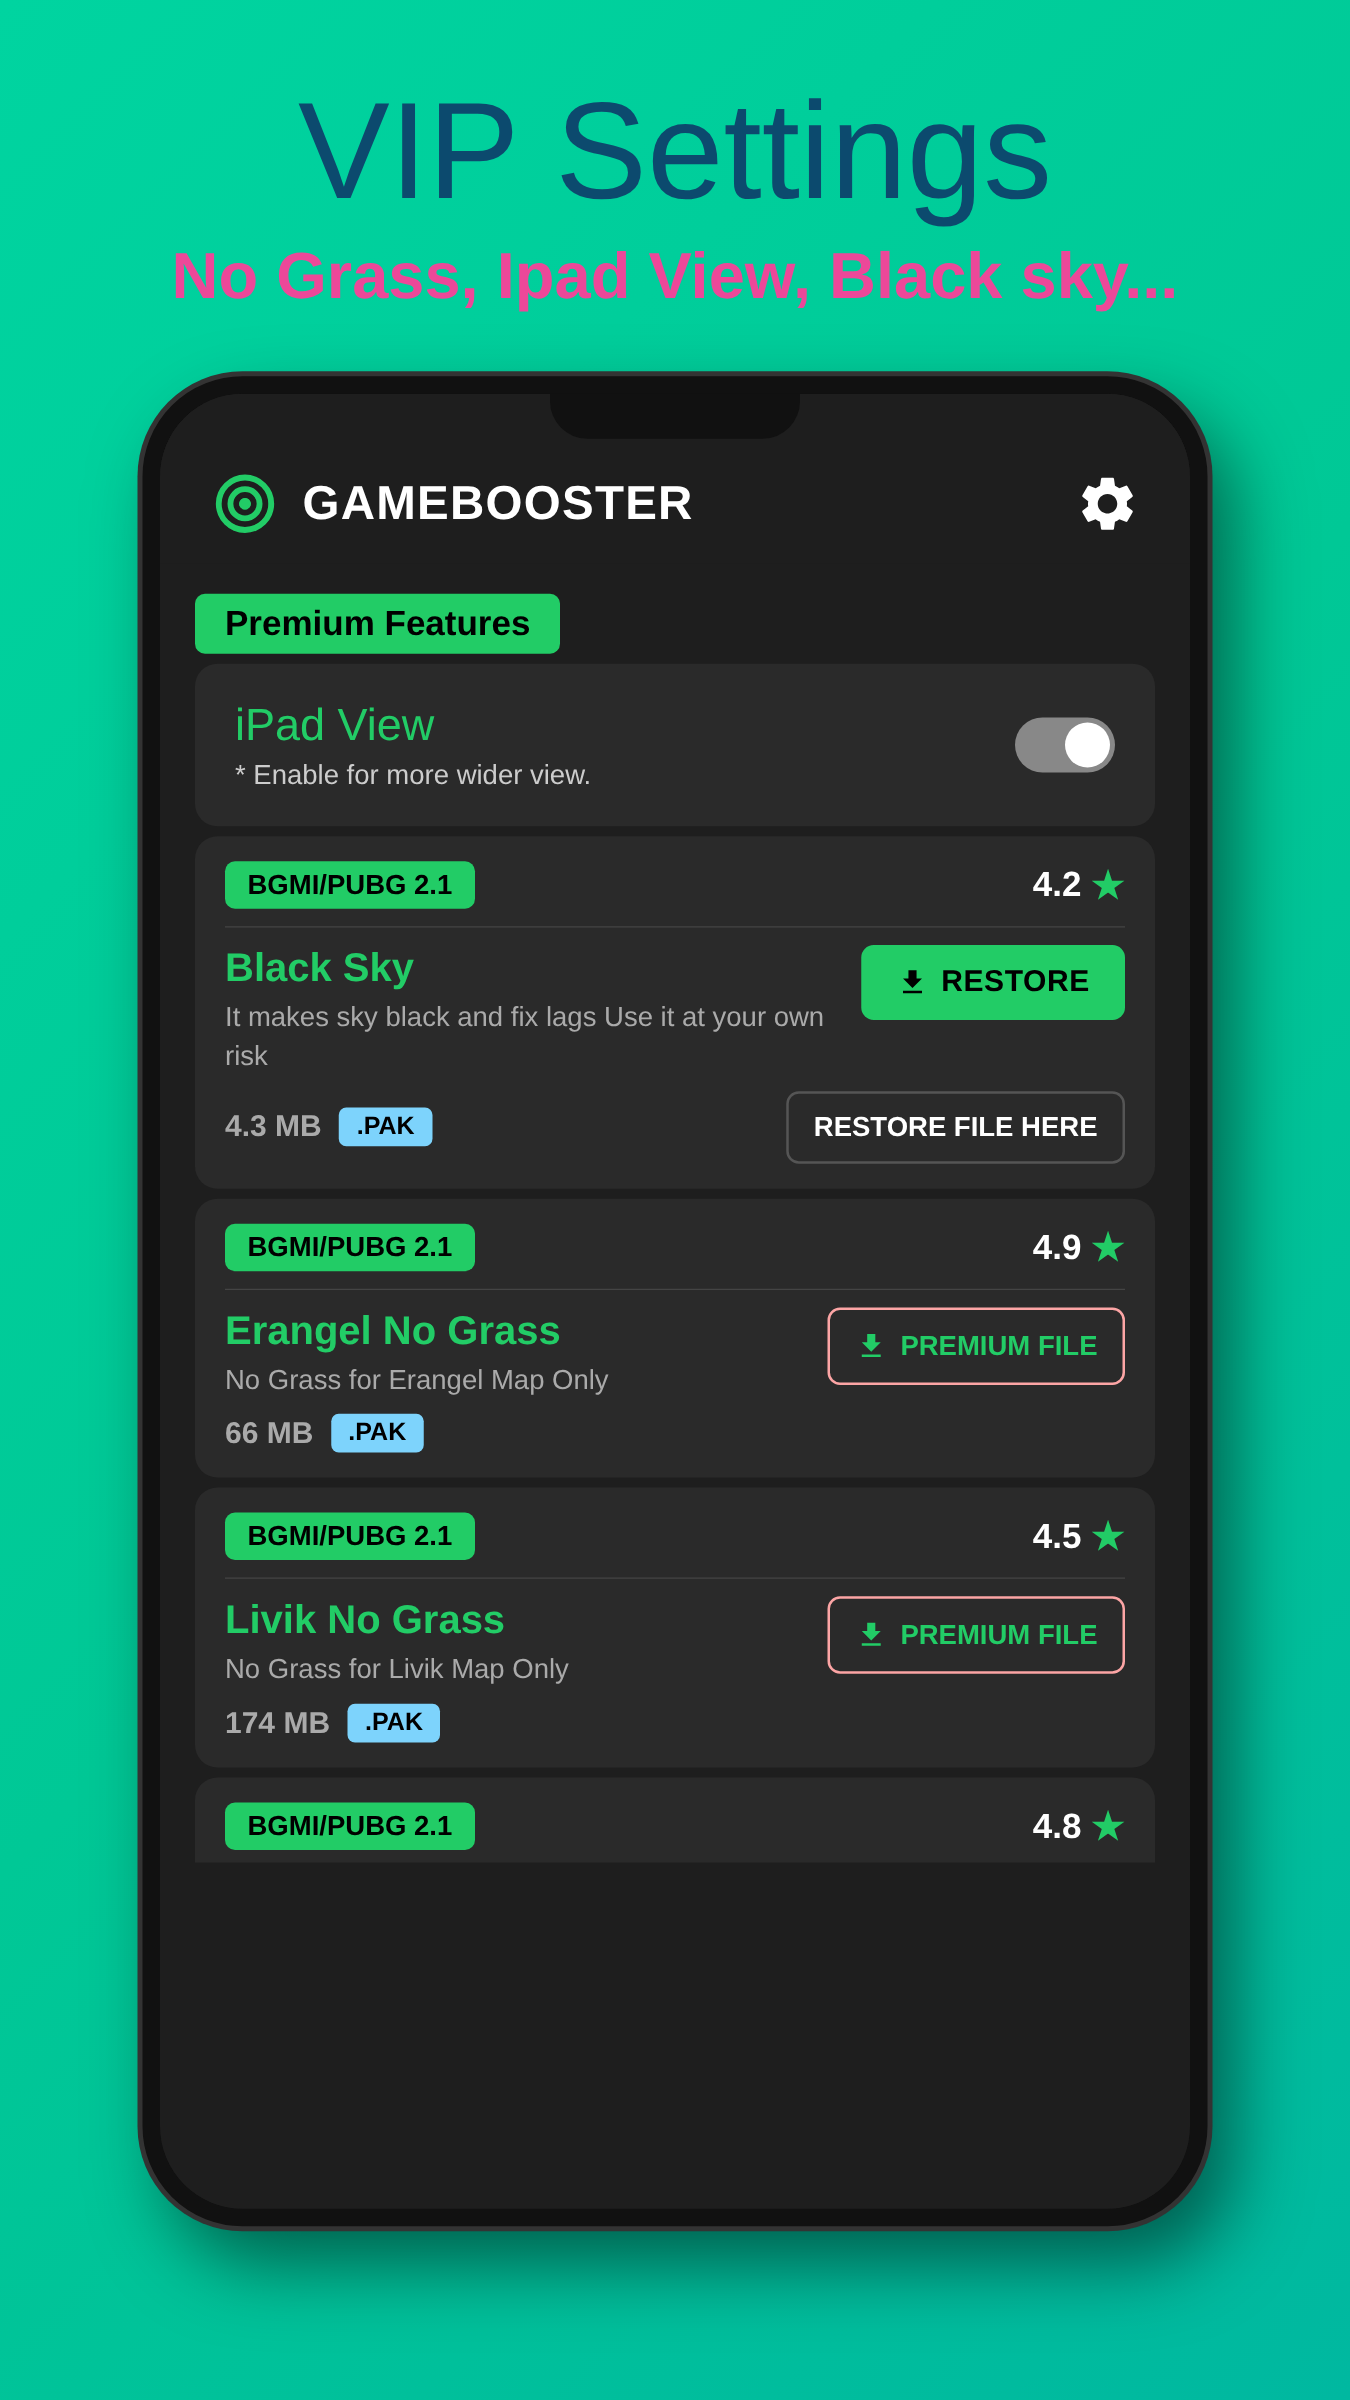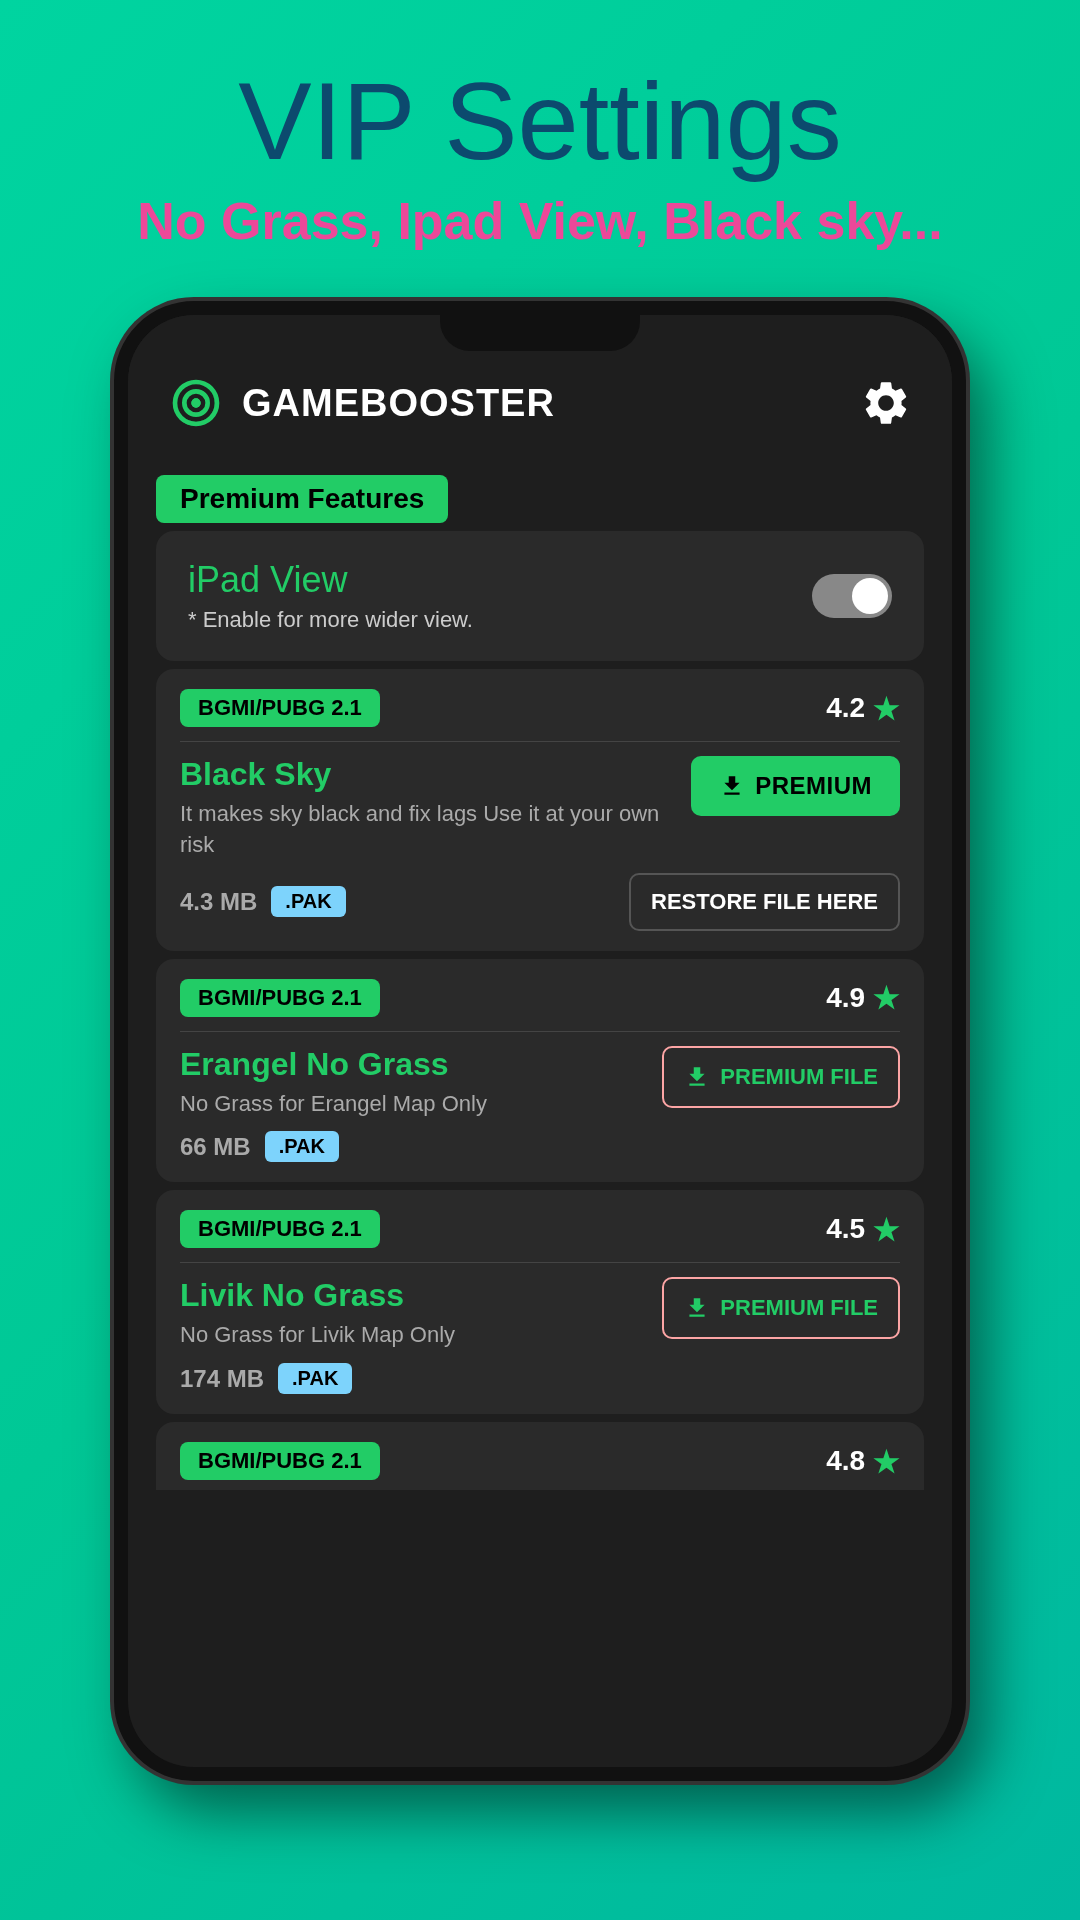--- a/index.html
+++ b/index.html
@@ -455,21 +455,21 @@
           <div class="file-card-body">
             <div class="file-info">
               <div class="file-name">Black Sky</div>
               <div class="file-desc">It makes sky black and fix lags
 Use it at your own risk</div>
             </div>
             <button class="download-btn">
               <svg class="download-icon-svg" viewBox="0 0 24 24" fill="#000">
                 <path d="M19 9h-4V3H9v6H5l7 7 7-7zM5 18v2h14v-2H5z"></path>
               </svg>
-              <span>PREMIUM</span>
+              <span>RESTORE</span>
             </button>
           </div>
           <div class="file-footer-row">
             <div class="file-footer">
               <span class="file-size">4.3 MB</span>
               <span class="file-ext">.PAK</span>
             </div>
             <button class="restore-btn">RESTORE FILE HERE</button>
           </div>
         </div>

